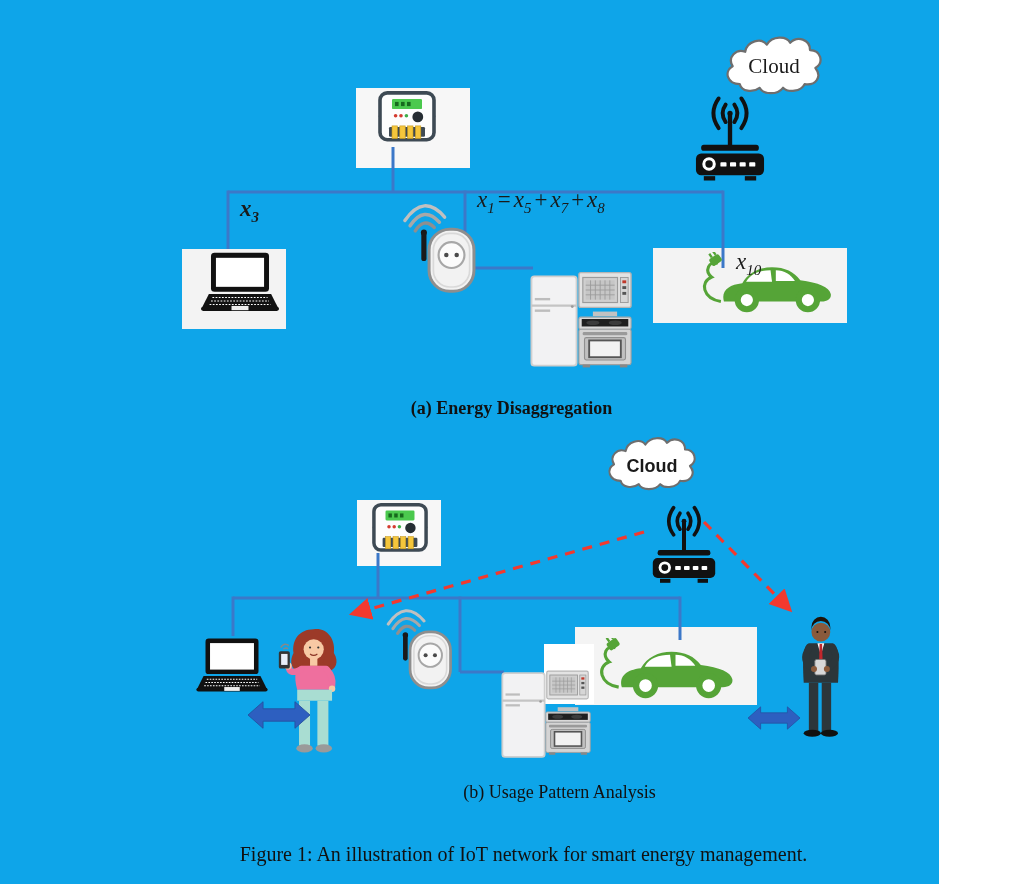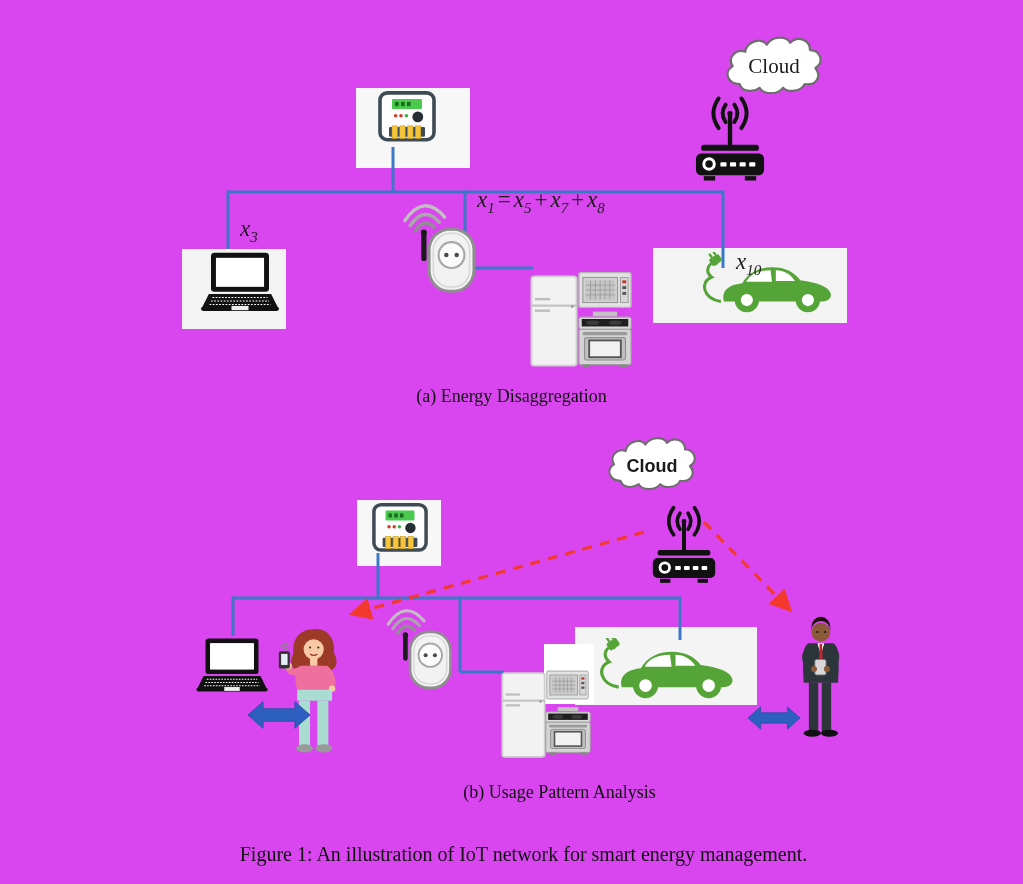--- a/index.html
+++ b/index.html
@@ -1,16 +1,16 @@
 <!DOCTYPE html>
 <html><head>
 <meta charset="utf-8">
 <style>
   html,body{margin:0;padding:0;background:#fff;}
-  #stage{position:relative;width:1023px;height:884px;background:#d946ef;overflow:hidden;
+  #stage{position:relative;width:939px;height:884px;background:#0ea5e9;overflow:hidden;
          font-family:"Liberation Serif",serif;}
   #art{position:absolute;left:0;top:0;}
   .overlay{position:absolute;color:#1a1a1a;white-space:nowrap;}
   .cloud-label-a{font-size:21px;font-family:"Liberation Serif",serif;}
   .cloud-label-b{font-size:18px;font-weight:bold;font-family:"Liberation Sans",sans-serif;}
   .mathlabel{font-style:italic;font-size:23px;font-family:"Liberation Serif",serif;}
   .mathlabel sub{font-size:15px;line-height:0;}
   .mop{font-style:normal;padding:0 3px;}
   .subcaption{position:absolute;left:0;width:1023px;text-align:center;font-size:18px;color:#111;}
   .figcaption{position:absolute;left:0;width:1023px;text-align:center;font-size:20px;color:#111;}
@@ -242,26 +242,26 @@
 
   <use href="#sym-dblarrow" x="248" y="698" width="62" height="34"></use>
   <use href="#sym-dblarrow" x="748" y="702" width="52" height="32"></use>
 
   <line x1="644" y1="532" x2="352" y2="614" stroke="#f3392e" stroke-width="3.2" stroke-dasharray="10 8" marker-end="url(#redhead)"></line>
   <line x1="704" y1="522" x2="790" y2="610" stroke="#f3392e" stroke-width="3.2" stroke-dasharray="10 8" marker-end="url(#redhead)"></line>
 </svg>
 
   <div class="overlay cloud-label-a" style="left:716px;top:54px;width:116px;text-align:center;">Cloud</div>
 
-  <div class="overlay mathlabel" style="left:240px;top:216px;"><span>x</span><sub>3</sub></div>
+  <div class="overlay mathlabel" style="left:240px;top:196px;font-weight:bold;"><span>x</span><sub>3</sub></div>
 
   <div class="overlay mathlabel" style="left:477px;top:187px;"><span>x</span><sub>1</sub><span class="mop">=</span><span>x</span><sub>5</sub><span class="mop">+</span><span>x</span><sub>7</sub><span class="mop">+</span><span>x</span><sub>8</sub></div>
 
   <div class="overlay mathlabel" style="left:736px;top:201px;margin-top:48px;"><span>x</span><sub>10</sub></div>
 
-  <div class="subcaption" style="top:386px;">(a) Energy Disaggregation</div>
+  <div class="subcaption" style="top:398px;font-weight:bold;">(a) Energy Disaggregation</div>
 
   <div class="overlay cloud-label-b" style="left:600px;top:456px;width:104px;text-align:center;">Cloud</div>
 
   <div class="subcaption" style="top:782px;margin-left:48px;">(b) Usage Pattern Analysis</div>
 
   <div class="figcaption" style="top:843px;padding-left:12px;">Figure 1: An illustration of IoT network for smart energy management.</div>
 </div>
 
 </body></html>

